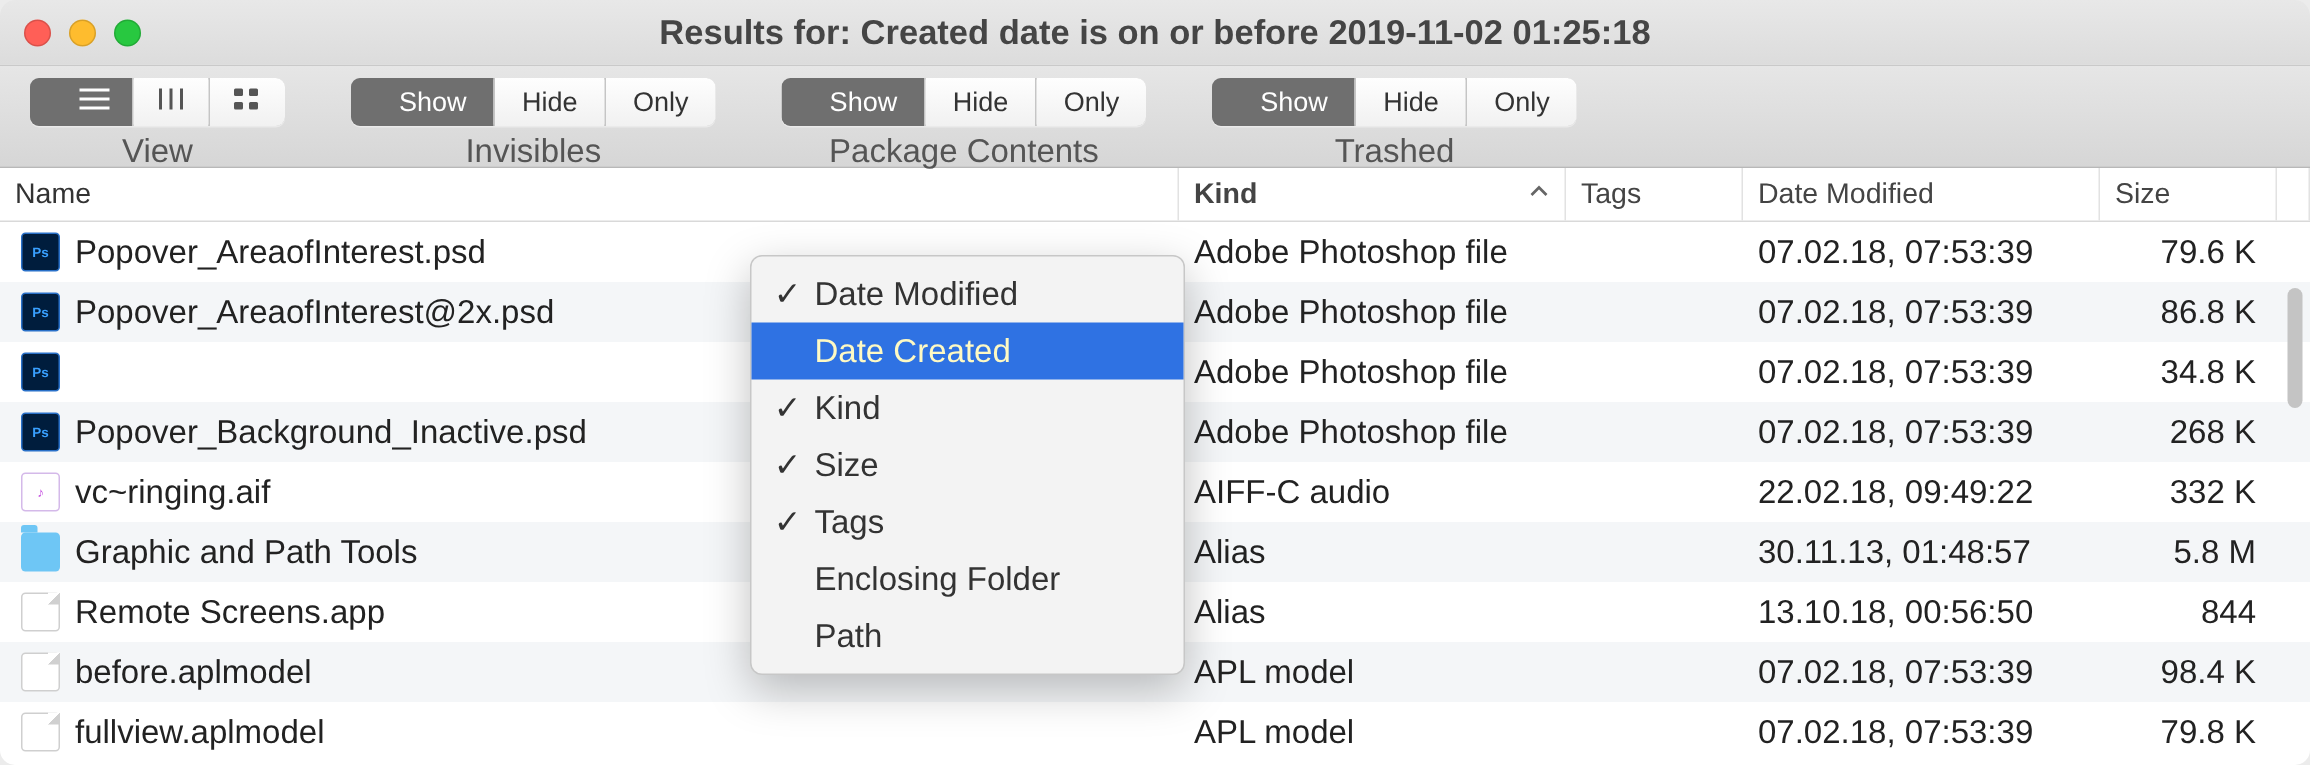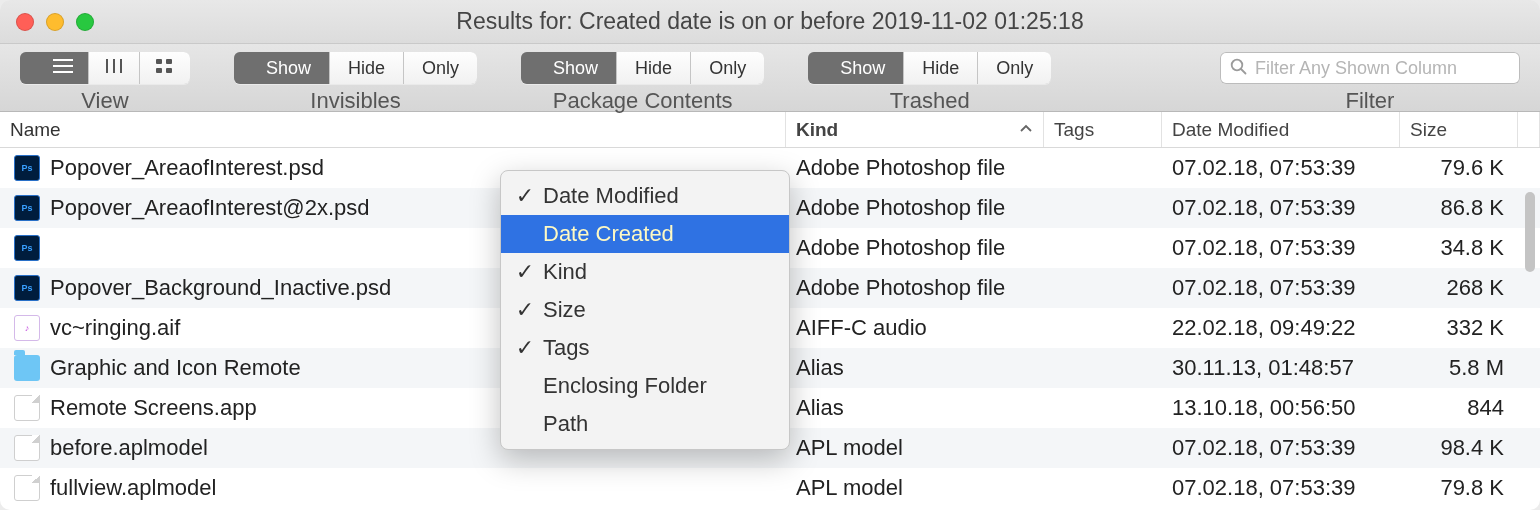--- a/index.html
+++ b/index.html
@@ -4,21 +4,21 @@
 <style>
   * { box-sizing: border-box; margin: 0; padding: 0; font-family: -apple-system, "Helvetica Neue", Arial, sans-serif; }
   body { width: 1540px; height: 510px; background: #ececec; overflow: hidden; border-radius: 10px; }
   
   .titlebar { height: 44px; background: linear-gradient(#e8e8e8,#dcdcdc); display: flex; align-items: center; position: relative; border-top-left-radius: 10px; border-top-right-radius: 10px; border-bottom: 1px solid #c9c9c9;}
   .traffic { position: absolute; left: 16px; display: flex; gap: 12px; }
   .t-dot { width: 18px; height: 18px; border-radius: 50%; box-shadow: inset 0 0 0 1px rgba(0,0,0,.15); }
   .t-close { background: #ff5f57; }
   .t-min   { background: #febc2e; }
   .t-zoom  { background: #28c840; }
-  .titlebar .title { flex:1; text-align:center; font-size: 23px; color:#454545; font-weight: 400;}
+  .titlebar .title { flex:1; text-align:center; font-size: 23px; color:#454545; font-weight: 700;}
   
   .toolbar { height: 68px; background: linear-gradient(#e6e6e6,#d6d6d6); display:flex; align-items:flex-start; padding: 8px 20px 0; gap: 44px; border-bottom:1px solid #b8b8b8;}
   .tb-group { display:flex; flex-direction:column; align-items:center; gap:4px; }
   .tb-label { font-size: 22px; color:#555; }
   
   .seg { display:flex; height:32px; border-radius:6px; overflow:hidden; box-shadow: 0 1px 0 rgba(255,255,255,.4), inset 0 0 0 1px #bcbcbc; background:#fff; }
   .seg button { border:none; background:linear-gradient(#fefefe,#f1f1f1); font-size:18px; color:#333; padding: 0 18px; cursor:pointer; display:flex; align-items:center; justify-content:center; }
   .seg button + button { border-left:1px solid #c5c5c5; }
   .seg button.on { background:#6f6f6f; color:#fff;padding-left:32px; }
 
@@ -138,30 +138,20 @@
     <div class="seg">
       <button class="on">Show</button>
       <button>Hide</button>
       <button>Only</button>
     </div>
     <div class="tb-label">Trashed</div>
   </div>
 
   <div class="tb-spacer"></div>
 
-  <div class="tb-group">
-    <div class="search">
-      <span class="mag"><svg width="17" height="17" viewBox="0 0 17 17">
-            <circle cx="7" cy="7" r="5.3" fill="none" stroke="#9b9b9b" stroke-width="1.8"></circle>
-            <line x1="11" y1="11" x2="15.5" y2="15.5" stroke="#9b9b9b" stroke-width="1.8" stroke-linecap="round"></line>
-          </svg></span>
-      <input placeholder="Filter Any Shown Column" style="">
-    </div>
-    <div class="tb-label">Filter</div>
-  </div>
 
 </div>
 
 <div class="headers">
   <div class="cell c-name">
       <span>Name</span>
     </div>
   <div class="cell c-kind sort">
     <span>Kind</span>
     <span style="margin-left:auto;"><svg width="14" height="14" viewBox="0 0 14 14">
@@ -227,21 +217,21 @@
           <span>vc~ringing.aif</span>
         </div>
         <div class="rc rc-kind">AIFF-C audio</div>
         <div class="rc rc-tags"></div>
         <div class="rc rc-date">22.02.18, 09:49:22</div>
         <div class="rc rc-size">332 K</div>
       </div>
       <div class="row">
         <div class="rc rc-name">
           <span class="fi fi-folder"></span>
-          <span>Graphic and Icon Remote</span>
+          <span>Graphic and Path Tools</span>
         </div>
         <div class="rc rc-kind">Alias</div>
         <div class="rc rc-tags"></div>
         <div class="rc rc-date">30.11.13, 01:48:57</div>
         <div class="rc rc-size">5.8 M</div>
       </div>
       <div class="row">
         <div class="rc rc-name">
           <span class="fi fi-doc"></span>
           <span>Remote Screens.app</span>

